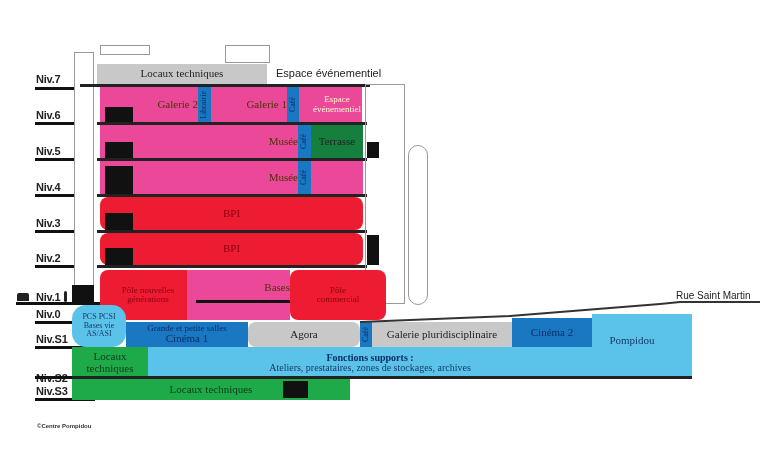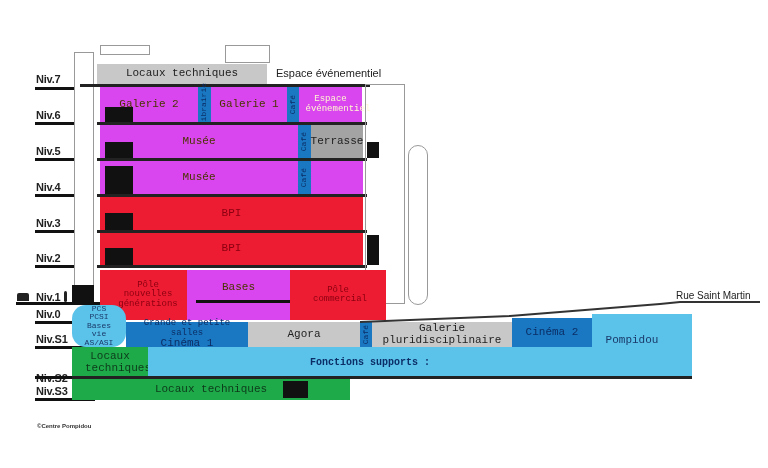--- a/index.html
+++ b/index.html
@@ -2,28 +2,28 @@
 <html><head>
   <meta charset="utf-8">
   <style>
     * { margin:0; padding:0; box-sizing:border-box; }
     body { width:768px; height:468px; background:#ffffff; position:relative; overflow:hidden;
            font-family:"Liberation Sans", sans-serif; }
     .abs { position:absolute; }
     .lvl-label { position:absolute; font-size:11px; font-weight:bold; color:#222; letter-spacing:-0.2px; }
     .lvl-line { position:absolute; height:3px; background:#111; }
     .zone { position:absolute; display:flex; align-items:center; justify-content:center; text-align:center;
-            font-family:Liberation Mono, monospace; font-size:11px; line-height:1.05; color:#3a2a00; }
-    .yellow { background:#d946ef; color:#4a3500; }
-    .red { background:#ee1c33; color:#8a0010; }
+            font-family:Liberation Serif, serif; font-size:11px; line-height:1.05; color:#3a2a00; }
+    .yellow { background:#ec4899; color:#4a3500;justify-content:flex-end; }
+    .red { background:#ee1c33; color:#8a0010;border-radius:8px; }
     .blue { background:#1a78c2; color:#0b2e66; }
     .lblue { background:#5bc2ea; color:#1a3a6a; }
     .green { background:#1faa4a; color:#0d3a1a; }
     .grey { background:#c8c8c8; color:#222; }
-    .white { background:#a3a3a3; color:#222; }
+    .white { background:#15803d; color:#222; }
     .vtxt { writing-mode:vertical-rl; transform:rotate(180deg); font-size:8px; color:#0b2e66; }
     .floor { position:absolute; height:3px; background:#222; }
     .black { position:absolute; background:#111; }
     .frame { position:absolute; border:1px solid #999; }
   </style>
 </head>
 <body>
 
 <div class="lvl-label" style="left:36px;top:73px;">Niv.7</div>
 <div class="lvl-line" style="left:35px;top:87px;width:40px;"></div>
@@ -131,21 +131,21 @@
 </div>
 <div class="black" style="left:72px;top:285px;width:22px;height:17px;"></div>
 
 <div class="zone lblue" style="left:72px;top:305px;width:54px;height:42px;font-size:8px;border-radius:14px;">
   <span style="width:34px;">PCS PCSI Bases vie AS/ASI</span>
 </div>
 <div class="zone blue" style="left:126px;top:322px;width:122px;height:25px;flex-direction:column;">
   <span style="font-size:9px;">Grande et petite salles</span>
   <span style="font-size:11px;">Cinéma 1</span>
 </div>
-<div class="zone grey" style="left:248px;top:322px;width:112px;height:25px;">
+<div class="zone grey" style="left:248px;top:322px;width:112px;height:25px;border-radius:8px;">
   <span>Agora</span>
 </div>
 <div class="zone blue" style="left:360px;top:322px;width:12px;height:25px;">
   <span class="vtxt">Café</span>
 </div>
 <div class="zone grey" style="left:372px;top:322px;width:140px;height:25px;">
   <span>Galerie pluridisciplinaire</span>
 </div>
 <div class="zone blue" style="left:512px;top:318px;width:80px;height:29px;">
   <span>Cinéma 2</span>
@@ -157,20 +157,21 @@
 <svg class="abs" style="left:360px;top:296px;" width="408" height="30">
   <polyline points="0,26 150,20 300,8 320,6 400,6" fill="none" stroke="#333" stroke-width="2"></polyline>
 </svg>
 <div class="abs" style="left:676px;top:290px;font-size:10px;color:#222;">Rue Saint Martin</div>
 
 <div class="zone green" style="left:72px;top:347px;width:76px;height:32px;">
   <span style="width:50px;">Locaux techniques</span>
 </div>
 <div class="zone lblue" style="left:148px;top:347px;width:444px;height:32px;flex-direction:column;">
   <span style="font-weight:bold;font-size:10px;color:#0b2e66;">Fonctions supports :</span>
+  <span style="font-size:10px;color:#1a3a6a;">Ateliers, prestataires, zones de stockages, archives</span>
 </div>
 <div class="floor" style="left:72px;top:376px;width:620px;"></div>
 
 <div class="zone green" style="left:72px;top:379px;width:278px;height:21px;">
   <span>Locaux techniques</span>
 </div>
 <div class="black" style="left:283px;top:381px;width:25px;height:17px;"></div>
 
 <div class="abs" style="left:37px;top:423px;font-size:6px;font-weight:bold;color:#333;">©Centre Pompidou</div>
 

